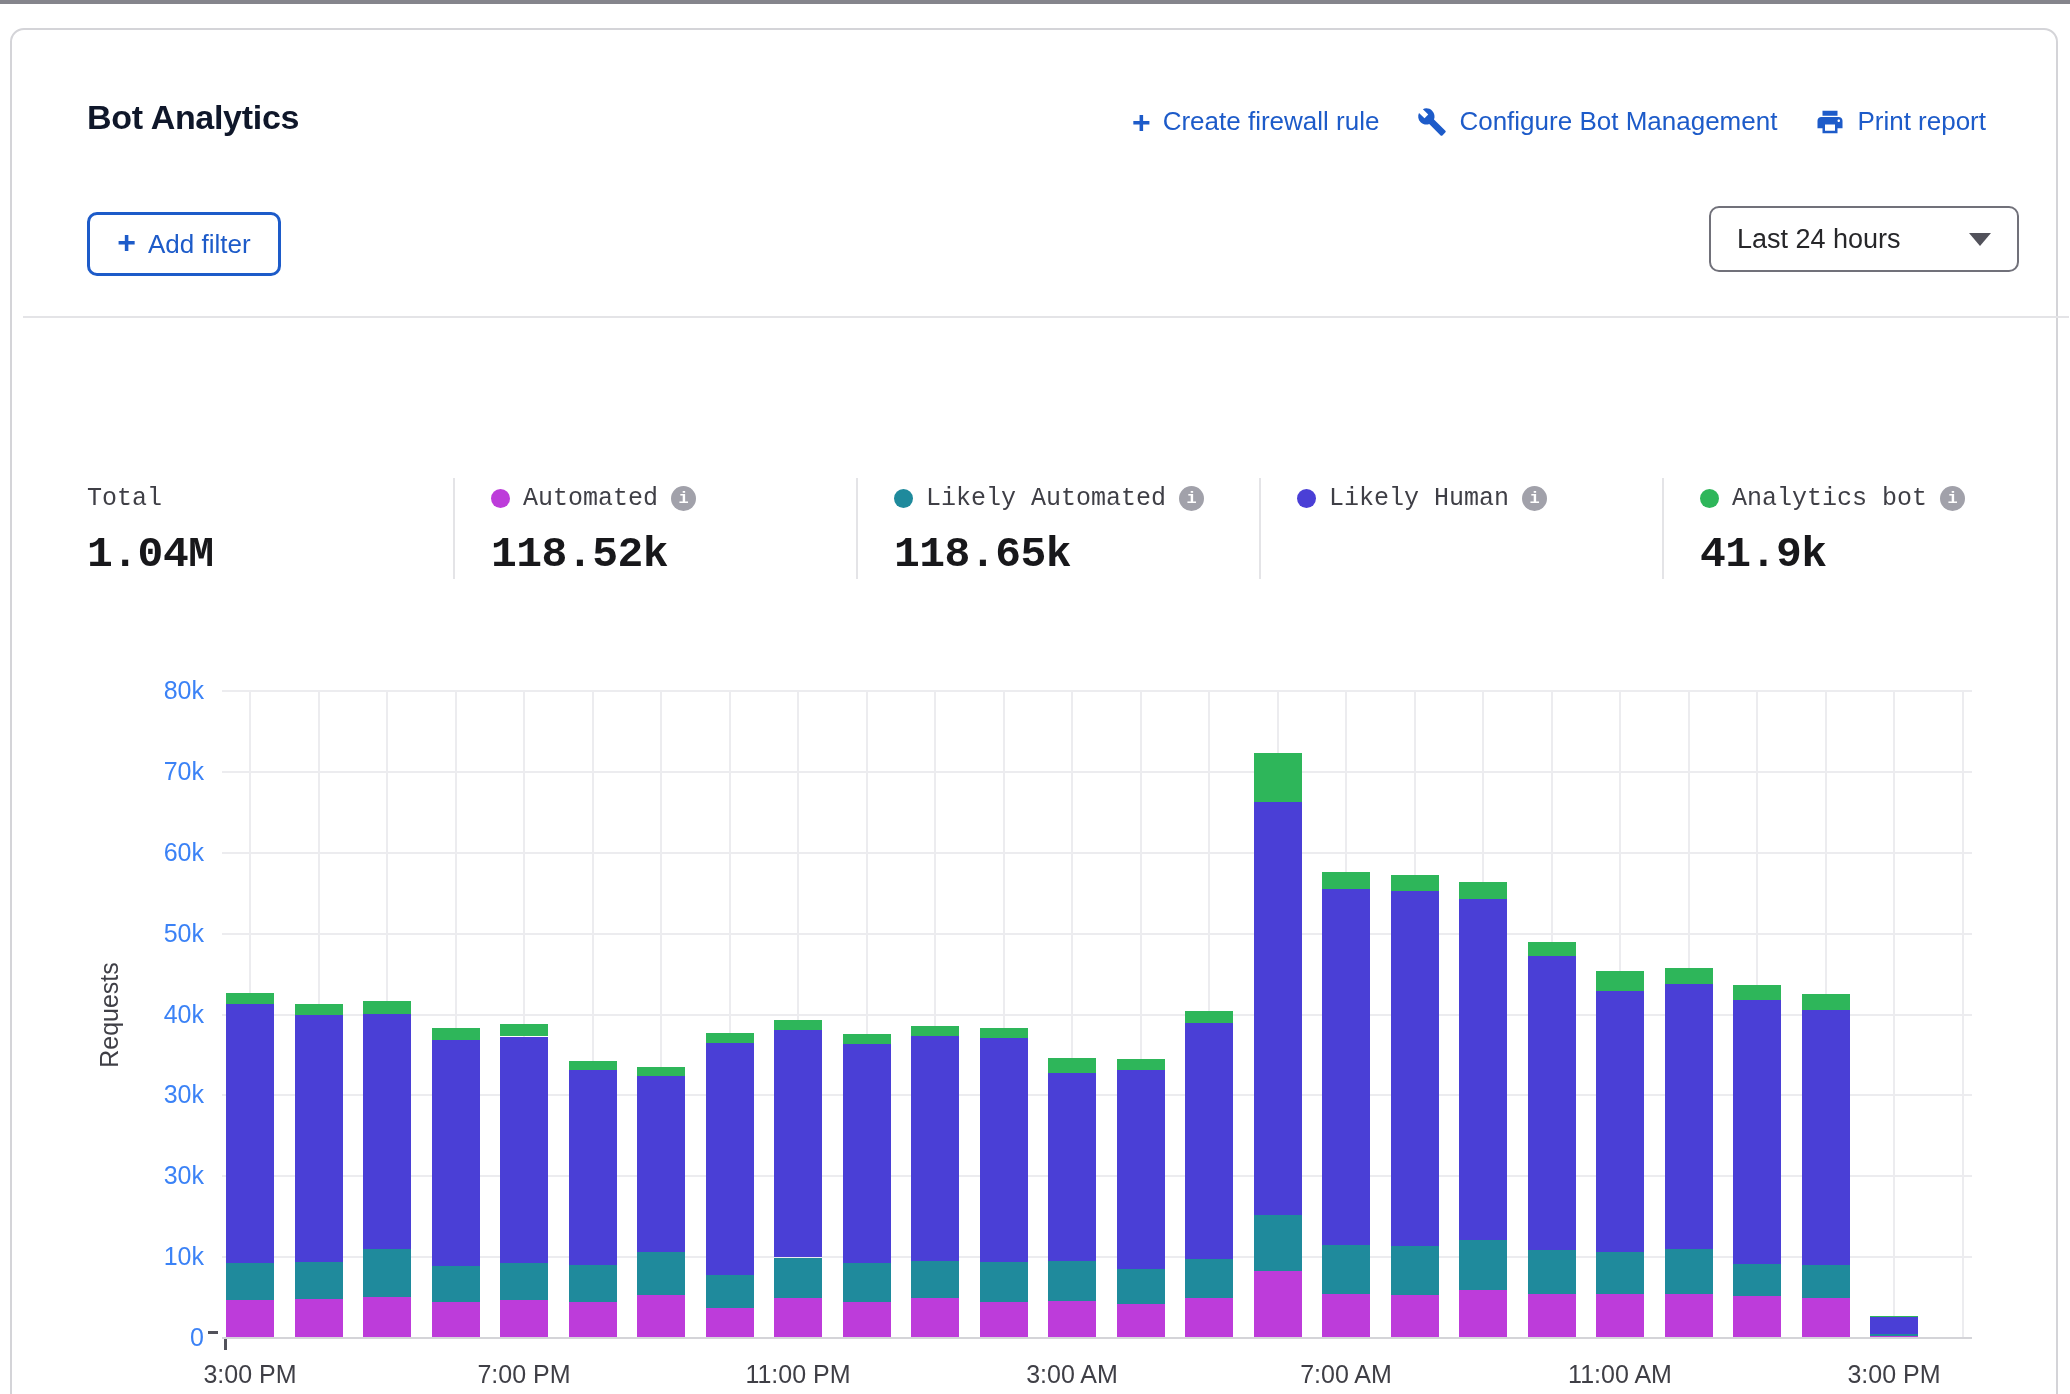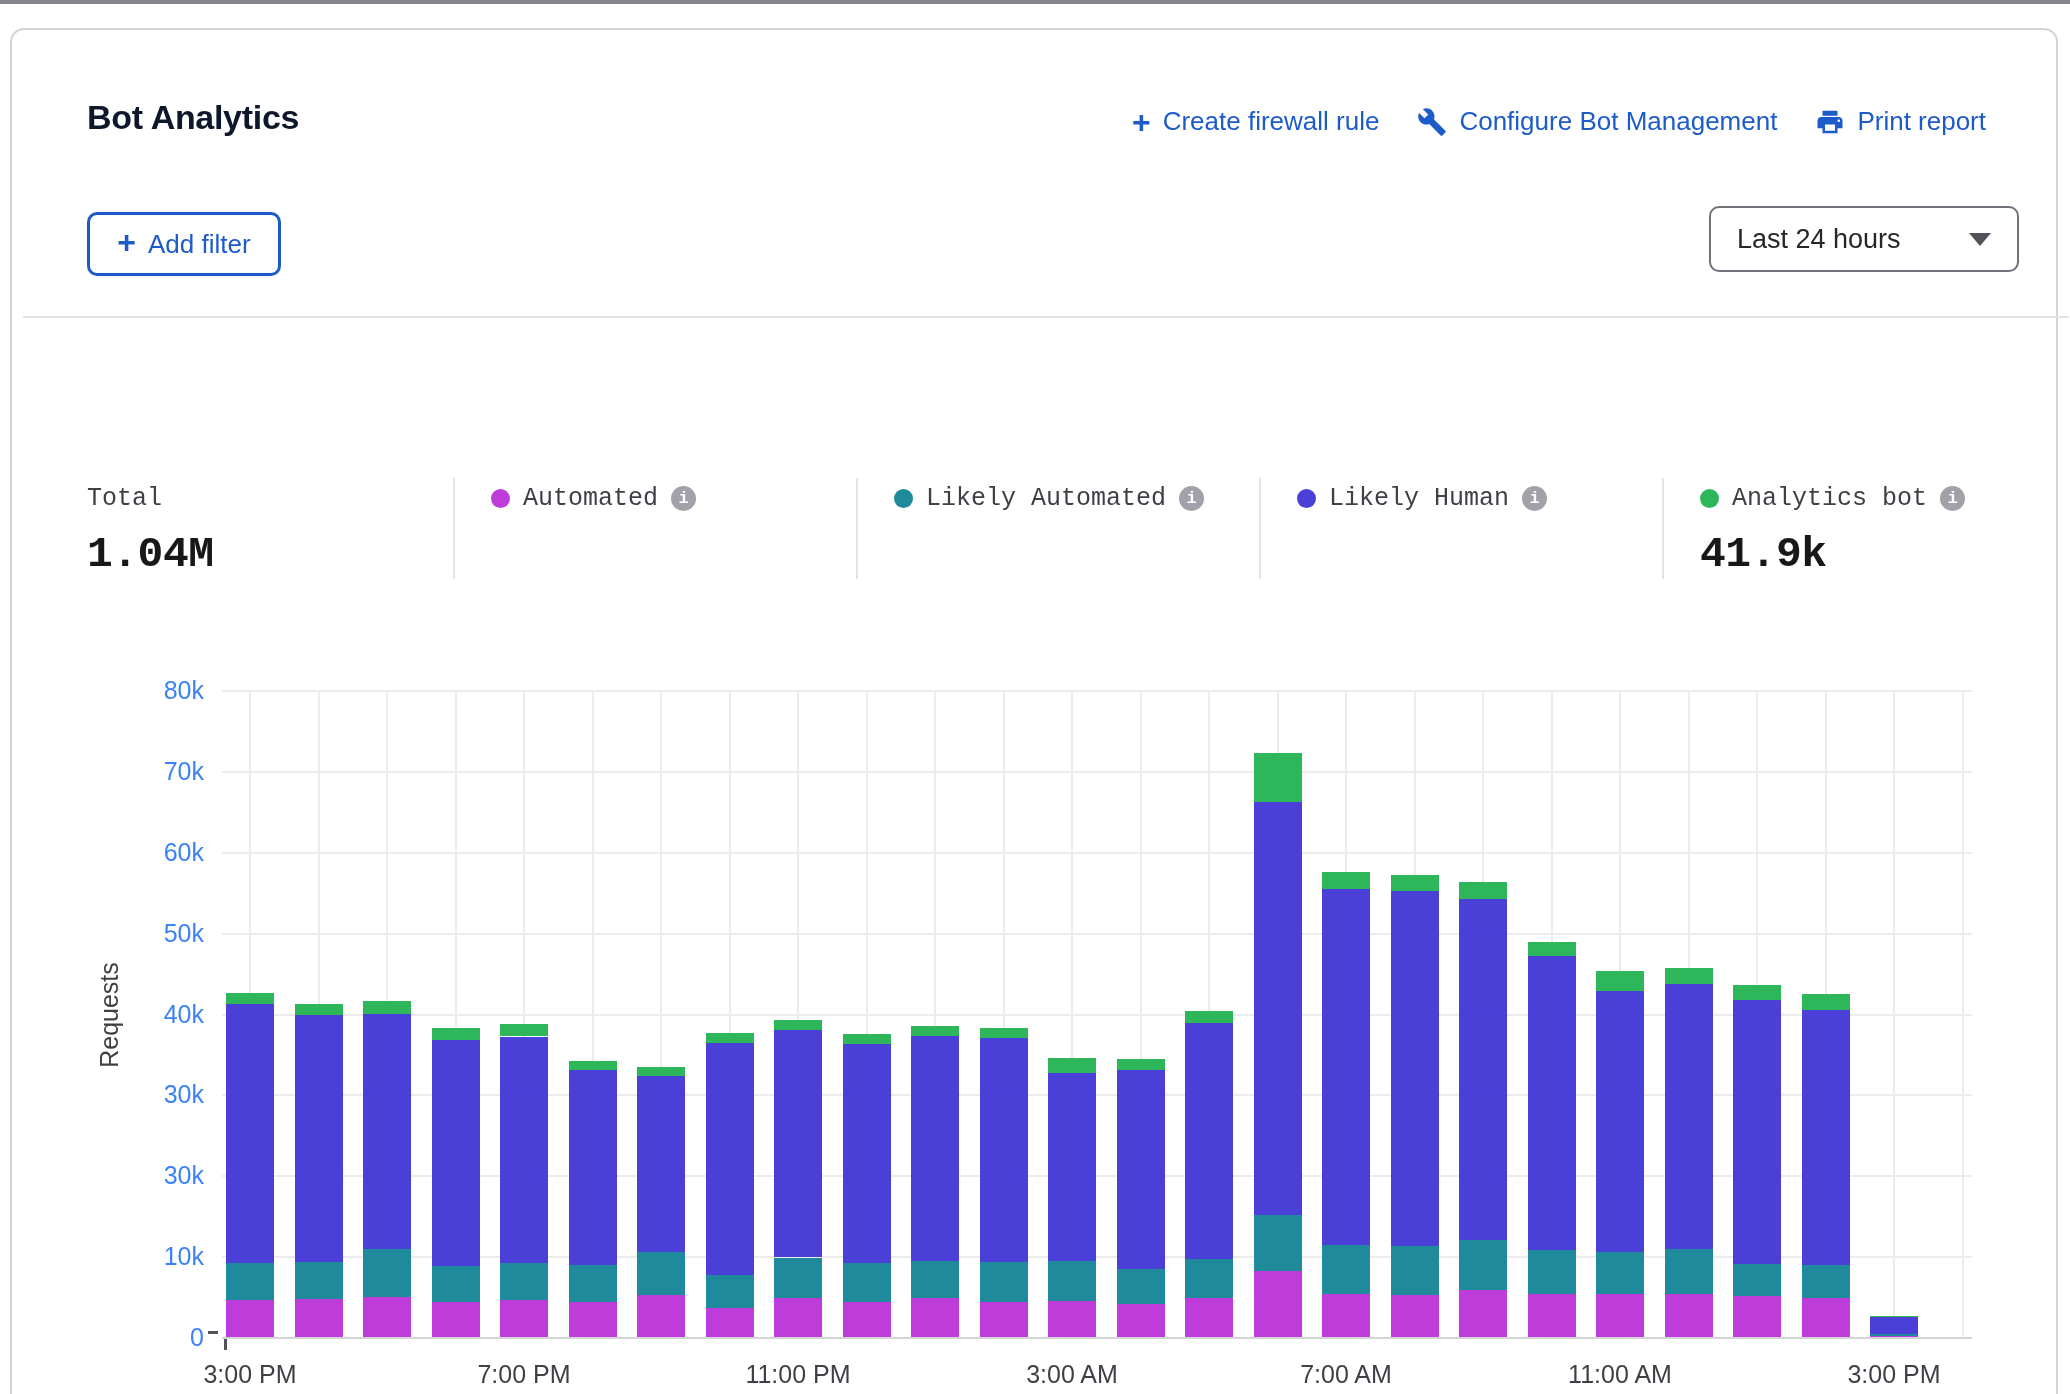--- a/index.html
+++ b/index.html
@@ -112,28 +112,30 @@
     </div>
     <div class="stat-value">1.04M</div>
   </div>
 
   <div class="stat-col">
     <div class="stat-label-row">
       <span class="stat-dot" style="background: rgb(189, 60, 218);"></span>
       <span class="stat-label">Automated</span>
       <span class="info-icon">i</span>
     </div>
+    <div class="stat-value">118.52k</div>
   </div>
 
   <div class="stat-col">
     <div class="stat-label-row">
       <span class="stat-dot" style="background: rgb(31, 138, 156);"></span>
       <span class="stat-label">Likely Automated</span>
       <span class="info-icon">i</span>
     </div>
+    <div class="stat-value">118.65k</div>
   </div>
 
   <div class="stat-col">
     <div class="stat-label-row">
       <span class="stat-dot" style="background: rgb(74, 63, 214);"></span>
       <span class="stat-label">Likely Human</span>
       <span class="info-icon">i</span>
     </div>
   </div>
 

